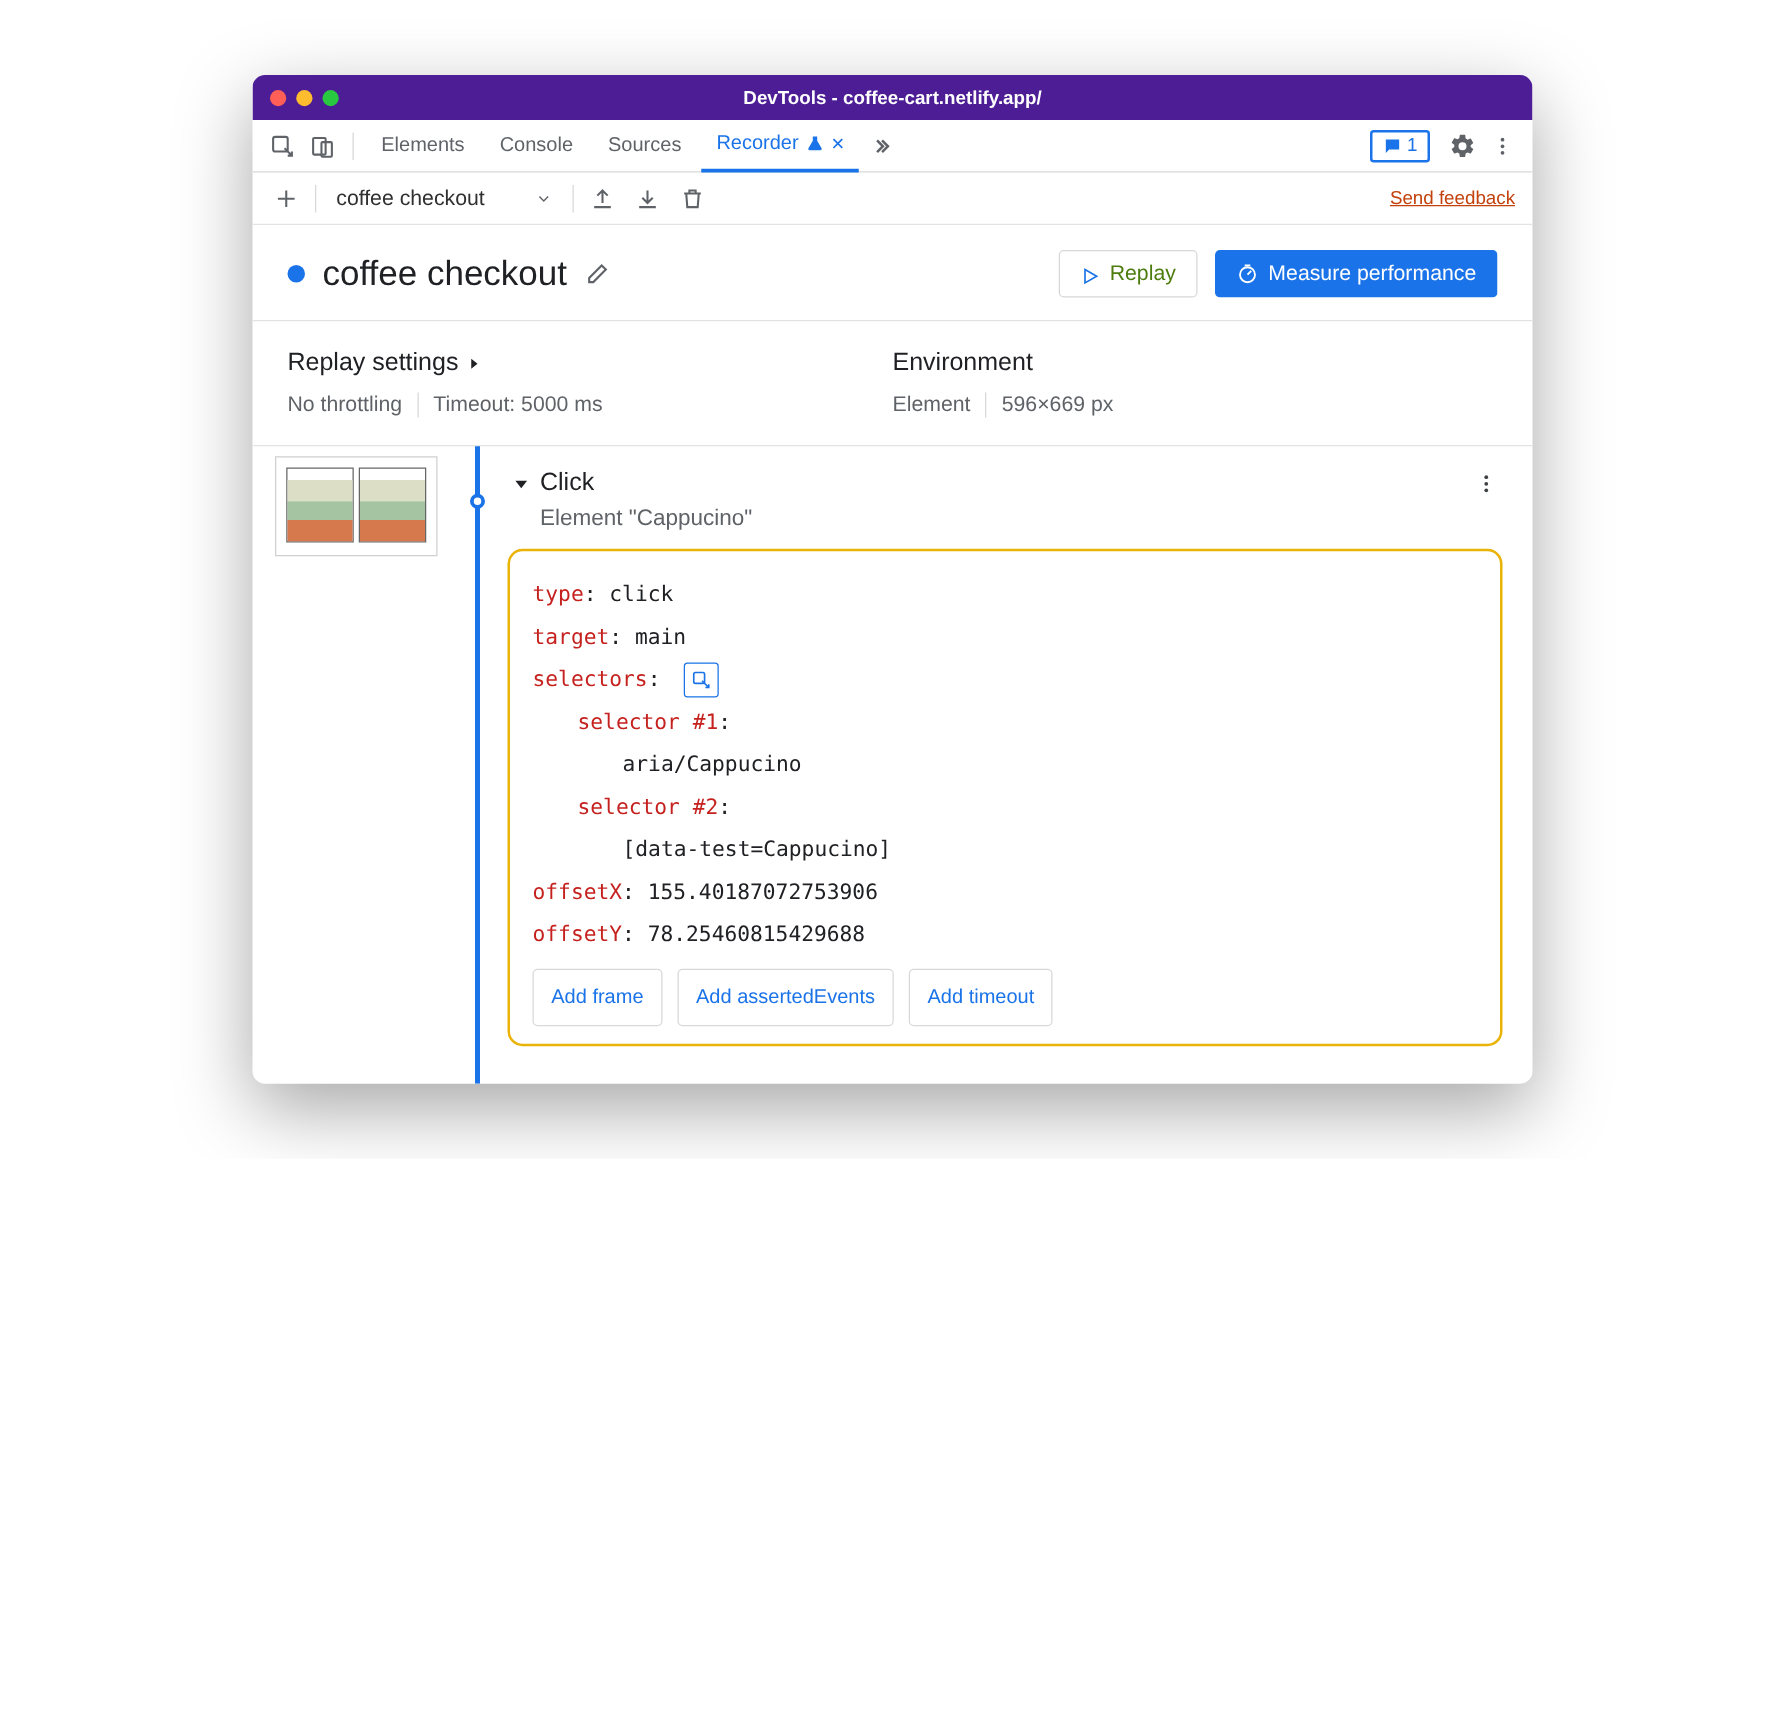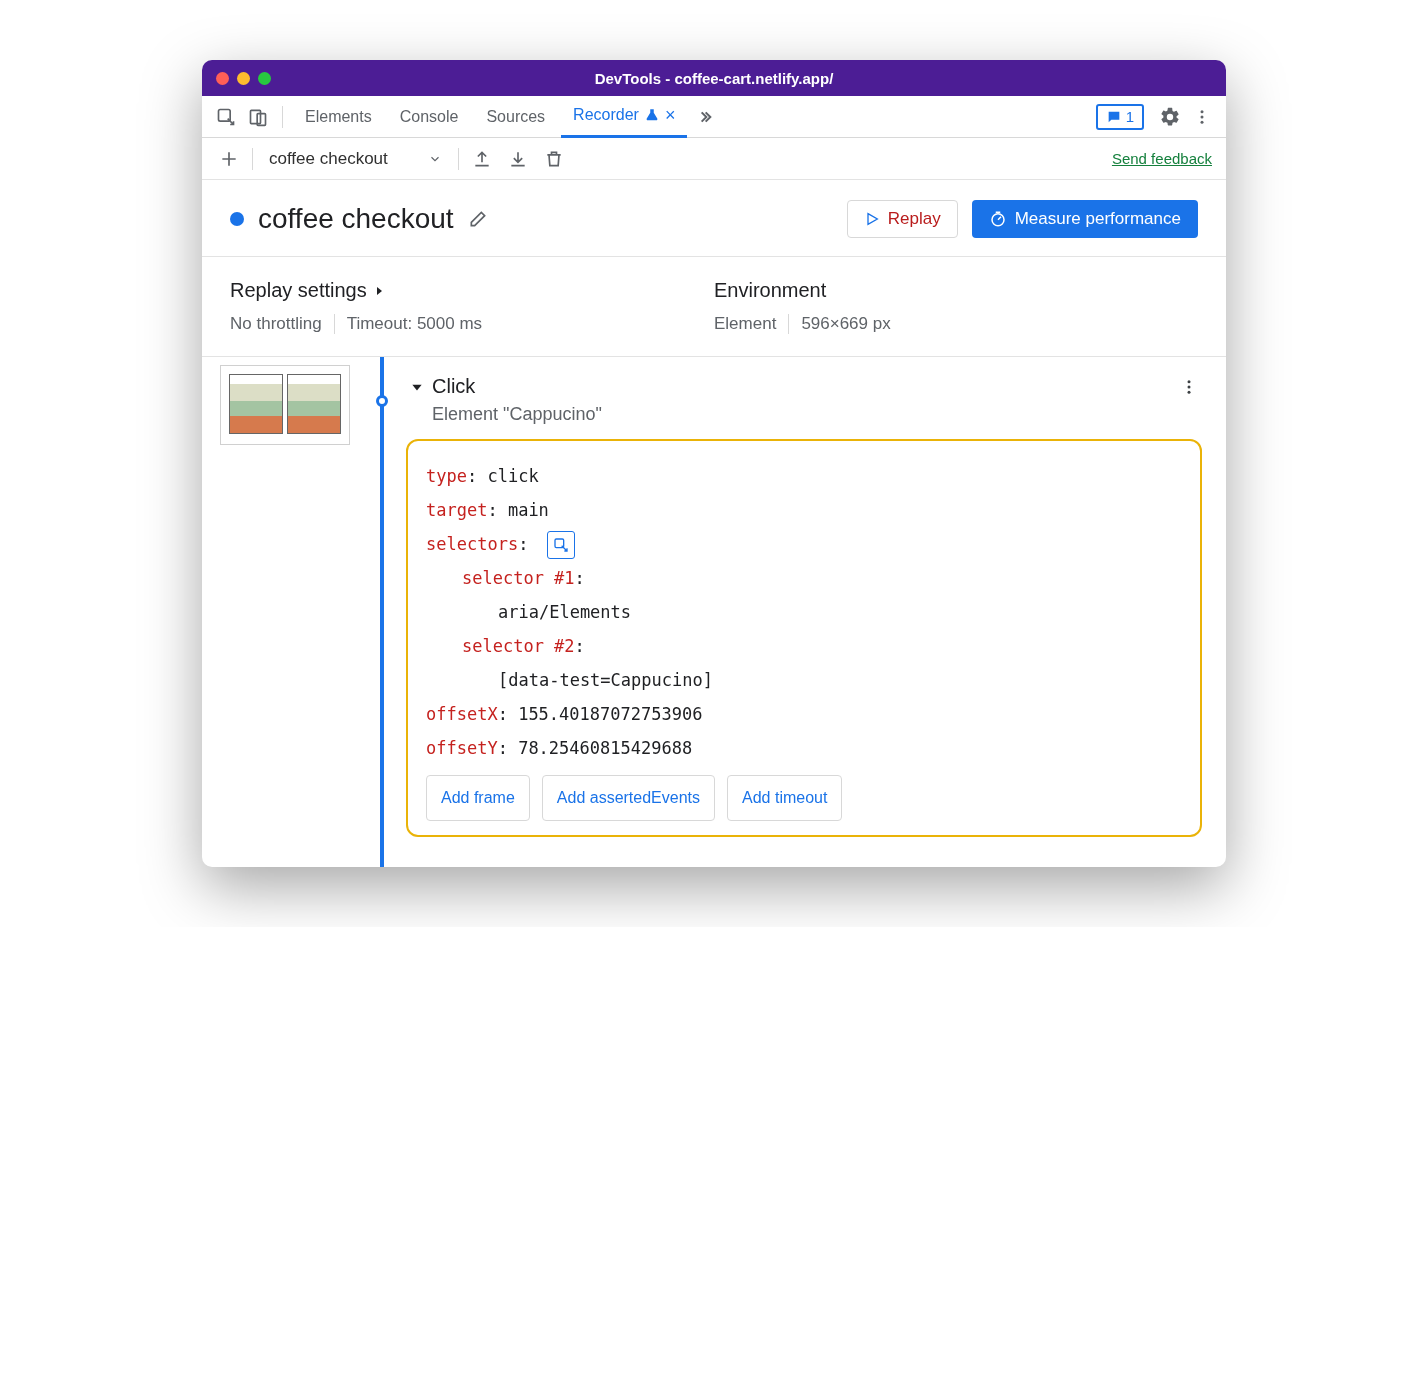--- a/index.html
+++ b/index.html
@@ -81,36 +81,36 @@
     padding: 0 14px;
     gap: 10px;
     border-bottom: 1px solid #e3e3e3;
   }
   .toolbar2 .icon-btn { color: #5f6368; display:flex; align-items:center; justify-content:center; width:26px; height:26px; }
   .toolbar2 .select-area {
     display: flex; align-items: center; gap: 40px;
     font-size: 17px; color: #303030; padding: 0 6px;
   }
   .toolbar2 .vdiv { width:1px; height:22px; background:#d8d8d8; }
-  .send-feedback { color:#15803d; text-decoration: underline; font-size:15px; margin-left:auto; }
+  .send-feedback { color:#c2410c; text-decoration: underline; font-size:15px; margin-left:auto; }
   .header-row {
     display:flex; align-items:center; padding: 20px 28px 18px;
     border-bottom: 1px solid #e3e3e3;
     gap: 14px;
   }
   .blue-dot { width:14px; height:14px; border-radius:50%; background:#1a73e8; }
   .rec-title { font-size: 28px; font-weight:400; color:#202124; }
   .pencil-icon { color:#5f6368; }
   .btn {
     display:flex; align-items:center; gap:8px;
     border-radius:4px; padding: 8px 16px;
     font-size:17px; font-weight:500; cursor:pointer;
     border: 1px solid transparent;
   }
-  .btn-outline { border-color:#d8d8d8; color:#b91c1c; background:#fff; }
+  .btn-outline { border-color:#d8d8d8; color:#4d7c0f; background:#fff;align-items:flex-end; }
   .btn-primary { background:#1a73e8; color:#fff; }
   .settings-row {
     display:flex; padding: 22px 28px;
     border-bottom: 1px solid #e3e3e3;
   }
   .settings-col { flex:1; }
   .settings-heading { font-size:20px; font-weight:500; color:#202124; display:flex; align-items:center; gap:6px;text-align:center; }
   .settings-values { margin-top:12px; display:flex; align-items:center; gap:12px; color:#5f6368; font-size:17px; }
   .settings-values .vdiv { width:1px; height:20px; background:#d8d8d8; }
   .settings-col.right { text-align:left; }
@@ -363,21 +363,21 @@
         <div>
           <span class="key">selectors</span><span class="val">:</span>
           <span class="picker-btn">
             <svg width="16" height="16" viewBox="0 0 24 24" fill="none" stroke="#1a73e8" stroke-width="2">
                 <rect x="3" y="3" width="13" height="13" rx="2"></rect>
                 <path d="M13 13l8 8M17 21h4v-4"></path>
               </svg>
           </span>
         </div>
         <div class="indent1"><span class="key">selector #1</span><span class="val">:</span></div>
-        <div class="indent2"><span class="val">aria/Elements</span></div>
+        <div class="indent2"><span class="val">aria/Cappucino</span></div>
         <div class="indent1"><span class="key">selector #2</span><span class="val">:</span></div>
         <div class="indent2"><span class="val">[data-test=Cappucino]</span></div>
         <div><span class="key">offsetX</span><span class="val">: </span><span class="val">155.40187072753906</span></div>
         <div><span class="key">offsetY</span><span class="val">: </span><span class="val">78.25460815429688</span></div>
         <div class="chip-row">
           <div class="chip">Add frame</div>
           <div class="chip">Add assertedEvents</div>
           <div class="chip">Add timeout</div>
         </div>
       </div>

